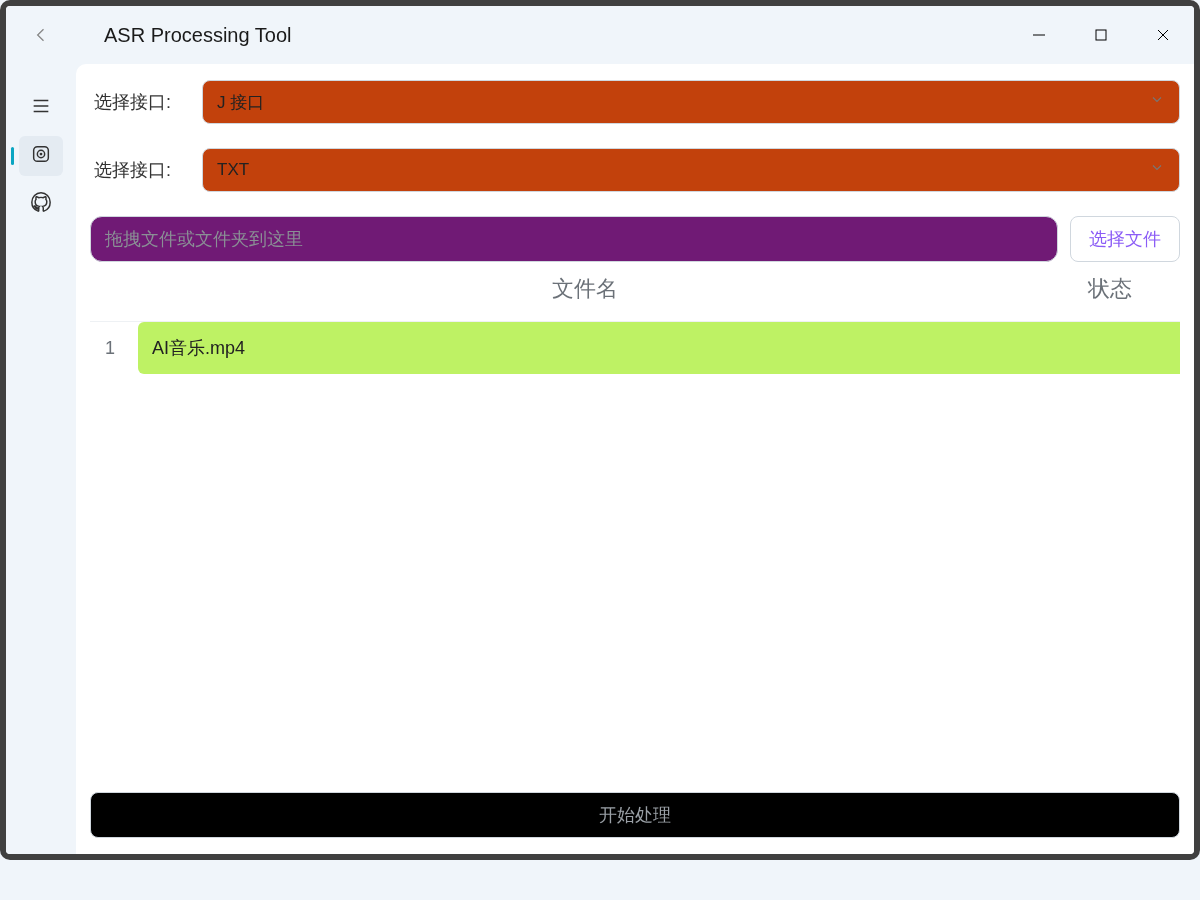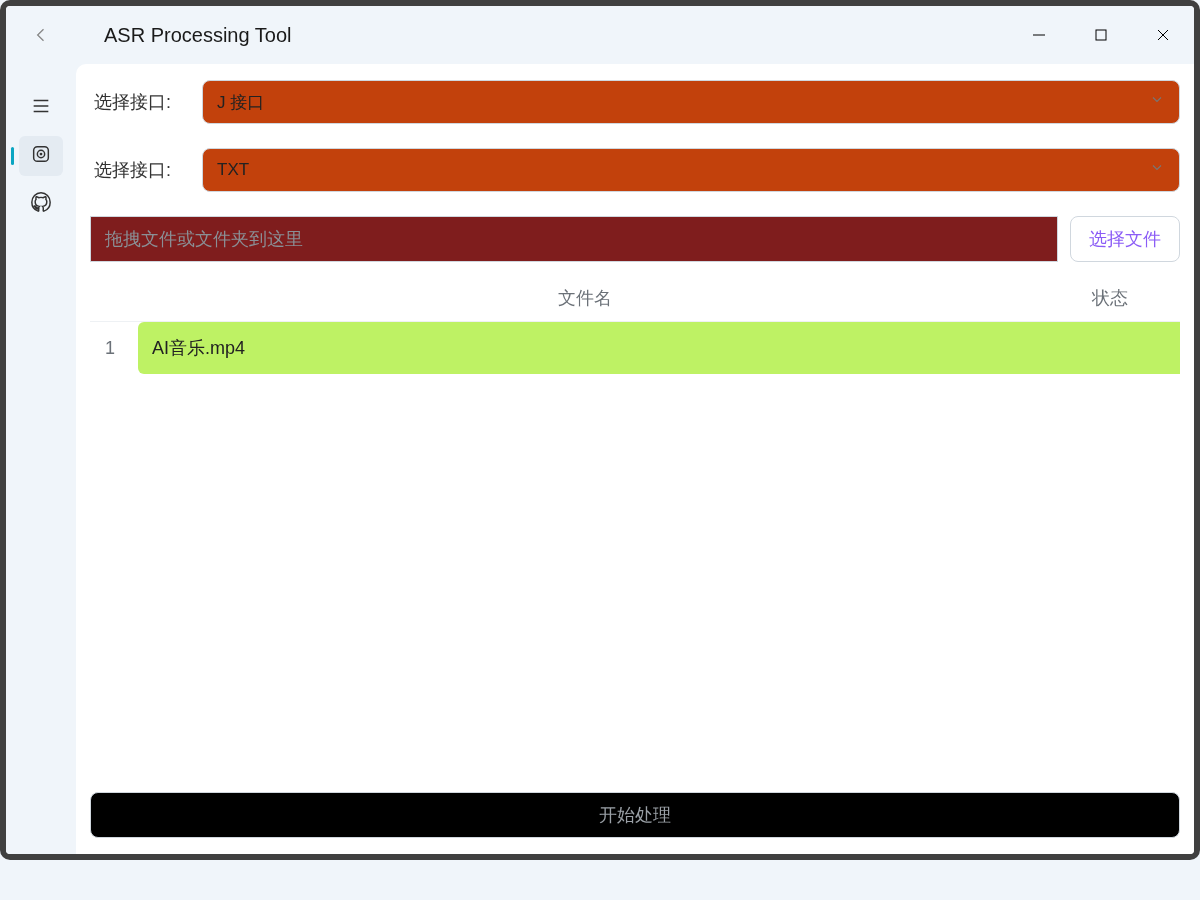--- a/index.html
+++ b/index.html
@@ -128,22 +128,22 @@
 
   .file-row {
     display: flex;
     gap: 12px;
     margin-bottom: 12px;
   }
   .drop-zone {
     flex: 1;
     height: 46px;
     border: 1px solid #d0d7de;
-    border-radius: 0;
-    background: #7f1d1d;
+    border-radius: 12px;
+    background: #701a75;
     display: flex;
     align-items: center;
     padding: 0 14px;
     font-size: 18px;
     color: #8a8f95;
   }
   .choose-btn {
     height: 46px;
     border: 1px solid #d0d7de;
     border-radius: 8px;
@@ -158,23 +158,22 @@
   
   .table-area {
     flex: 1;
     display: flex;
     flex-direction: column;
     min-height: 0;
   }
   .table-header {
     display: flex;
     height: 48px;
-    align-items: center;
     border-bottom: 1px solid #eef1f4;
-    font-size: 18px;
+    font-size: 22px;
     color: #6b7178;
   }
   .col-index {
     width: 40px;
     text-align: center;
   }
   .col-filename {
     flex: 1;
     text-align: center;
   }

